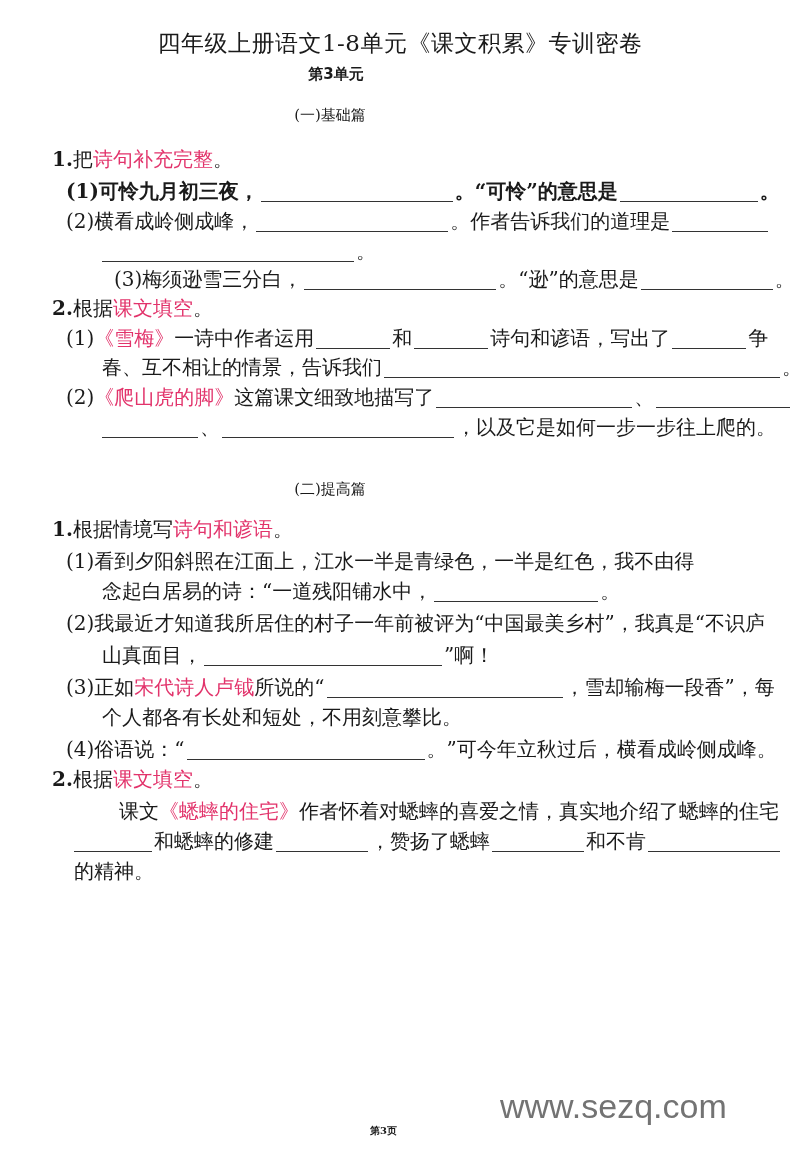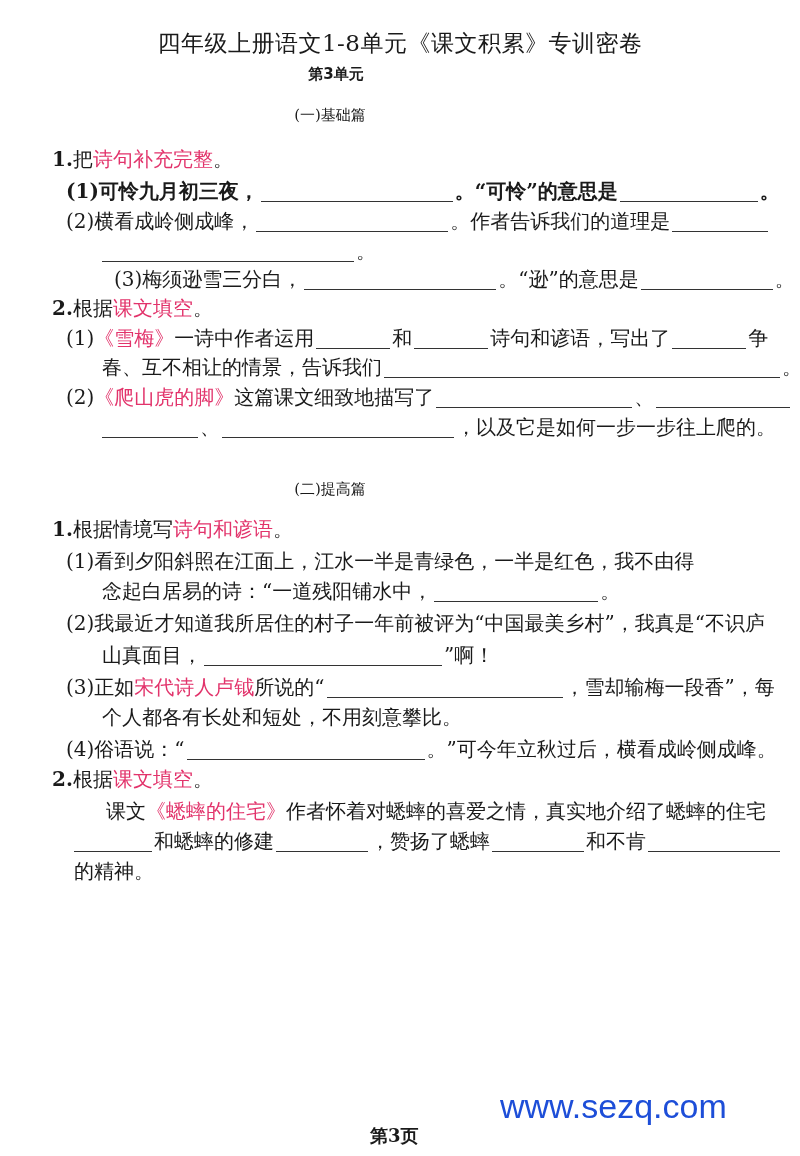--- a/index.html
+++ b/index.html
@@ -24,26 +24,26 @@
     .line {
       position: absolute; font-size: 20px; white-space: nowrap; line-height: 22px;
     }
     .qnum { font-weight: bold; font-family: "DejaVu Serif", serif; }
     .pink { color: #e2336b; }
     .blank {
       display: inline-block; border-bottom: 1px solid #333; height: 18px;
       vertical-align: bottom; margin: 0 2px;
     }
     .footer {
-      position: absolute; left: 370px; top: 1124px; font-size: 18px;
+      position: absolute; left: 370px; top: 1124px; font-size: 10px;
       font-weight: bold;
     }
     .watermark {
       position: absolute; left: 500px; top: 1087px; font-size: 34px;
-      color: #1d4ed8; font-family: "Liberation Sans", sans-serif;
+      color: #737373; font-family: "Liberation Sans", sans-serif;
     }
   </style>
 </head>
 <body>
 
 <div>
   <div class="title">四年级上册语文1-8单元《课文积累》专训密卷</div>
   <div class="unit">第3单元</div>
 
   <div class="section-head" style="top:106px;">(一)基础篇</div>
@@ -107,21 +107,21 @@
   <div class="line" style="left:102px; top:706px;">个人都各有长处和短处，不用刻意攀比。</div>
 
   <div class="line" style="left:66px; top:738px;">
     <span>(4)俗语说：“</span><span class="blank" style="width:238px;"></span><span>。”可今年立秋过后，横看成岭侧成峰。</span>
   </div>
 
   <div class="line" style="left:52px; top:768px;">
     <span class="qnum">2.</span><span>根据</span><span class="pink">课文填空</span><span>。</span>
   </div>
 
-  <div class="line" style="left:106px; top:800px;text-align:right;">
+  <div class="line" style="left:119px; top:800px;text-align:right;">
     <span>课文</span><span class="pink">《蟋蟀的住宅》</span><span>作者怀着对蟋蟀的喜爱之情，真实地介绍了蟋蟀的住宅</span>
   </div>
   <div class="line" style="left:74px; top:830px;">
     <span class="blank" style="width:78px; margin-left:0;"></span><span>和蟋蟀的修建</span><span class="blank" style="width:92px;"></span><span>，赞扬了蟋蟀</span><span class="blank" style="width:92px;"></span><span>和不肯</span><span class="blank" style="width:132px;"></span>
   </div>
   <div class="line" style="left:74px; top:860px;text-align:center;">的精神。</div>
 
   <div class="watermark">www.sezq.com</div>
   <div class="footer">第3页</div>
 </div>

